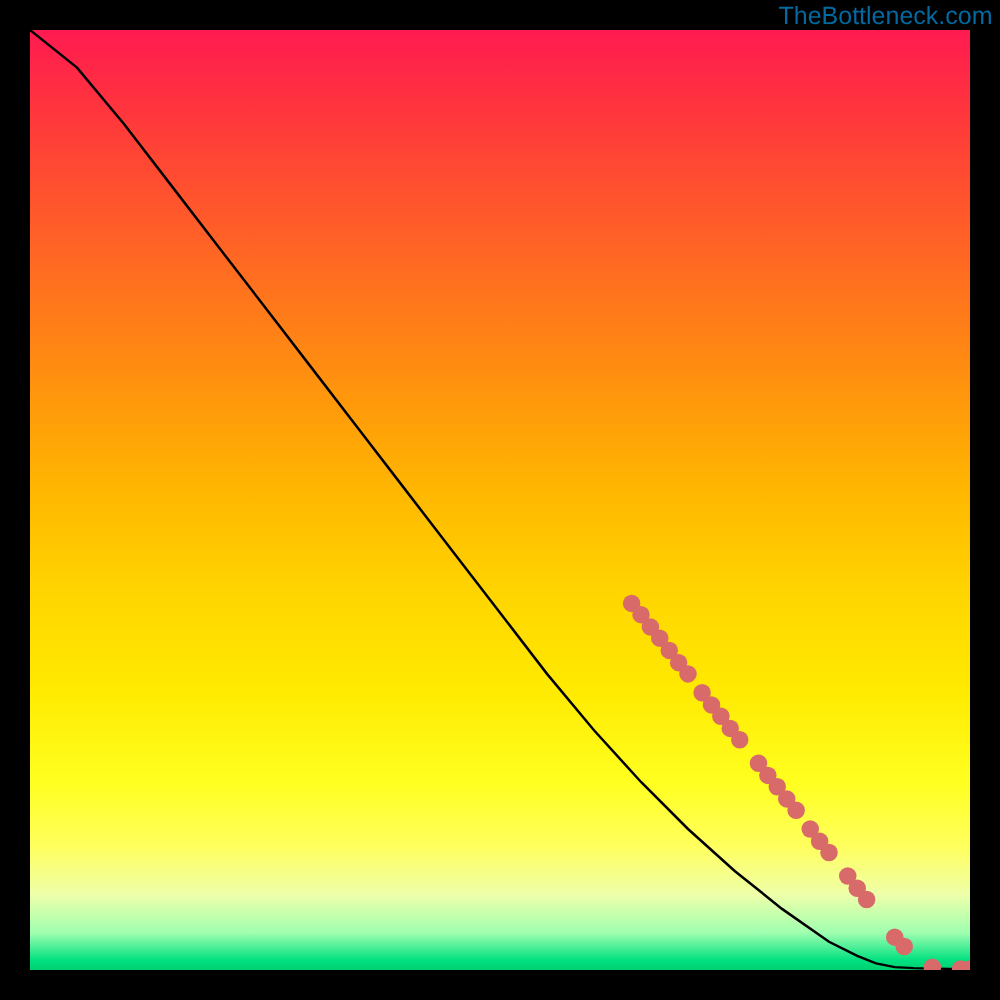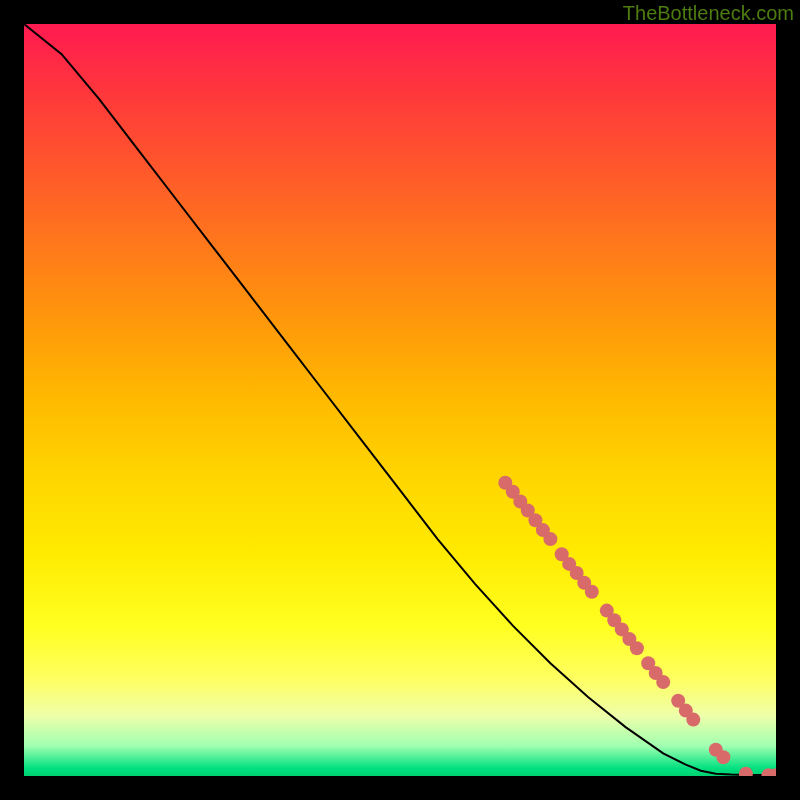--- a/index.html
+++ b/index.html
@@ -8,21 +8,21 @@
     height: 800px;
     background: #000;
     position: relative;
     font-family: Arial, sans-serif;
     overflow: hidden;
   }
   .watermark {
     position: absolute;
     top: 2px;
     right: 6px;
-    color: #4d7c0f;
+    color: #0369a1;
     font-size: 20px;
     z-index: 10;
   }
   .plot-area {
     position: absolute;
     left: 24px;
     top: 24px;
     width: 752px;
     height: 752px;
     background: linear-gradient(to bottom,

